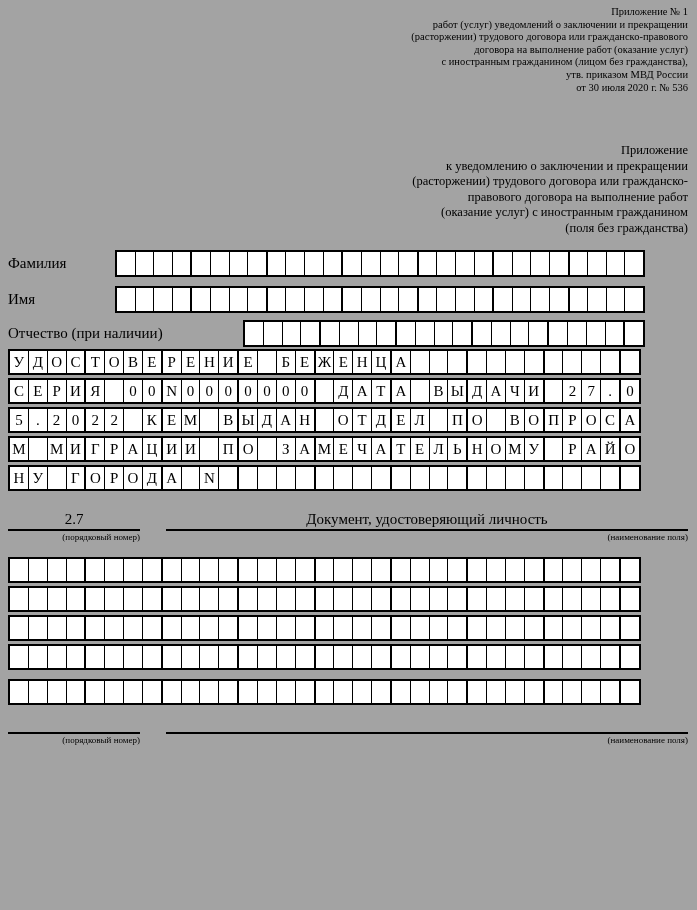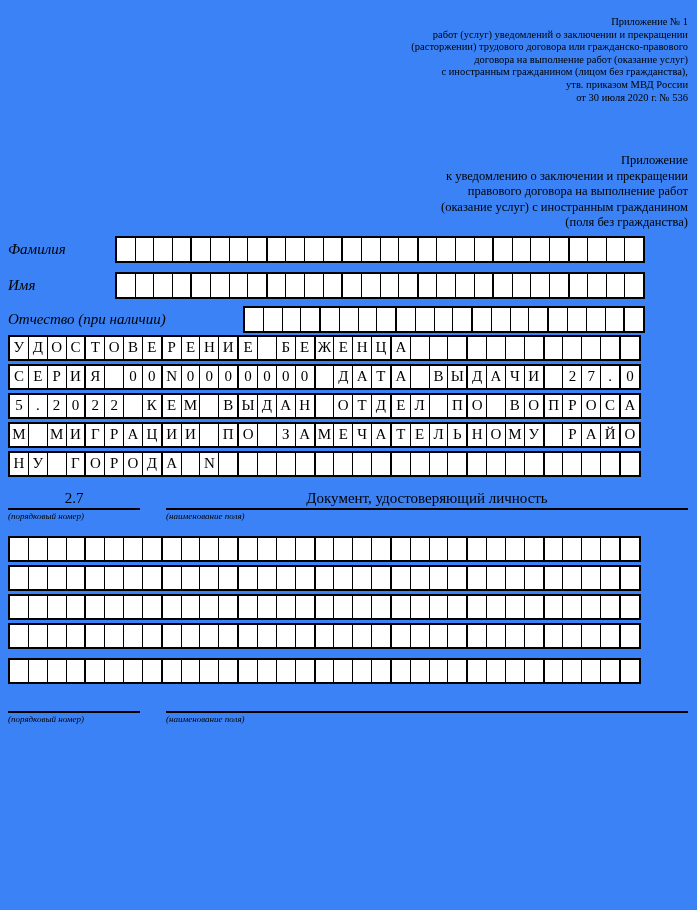--- a/index.html
+++ b/index.html
@@ -2,32 +2,32 @@
 <html><head>
 <meta charset="utf-8">
 <style>
   * { margin:0; padding:0; box-sizing:border-box; }
   html,body { background:#ffffff; }
   body {
     width:697px; height:910px;
     font-family:"Liberation Serif", serif;
     color:#000;
   }
-  .page { position:relative; width:697px; height:910px; padding:16px 8px 0 8px; overflow:hidden; background:#3b82f6; }
+  .page { position:relative; width:697px; height:910px; padding:6px 8px 0 8px; overflow:hidden; background:#a3a3a3; }
 
   
   .hdr-top { text-align:right; font-size:10.5px; line-height:12.6px; padding-right:1px; }
   .hdr-second { margin-top:49px; text-align:right; font-size:12.5px; line-height:15.5px; padding-right:1px; }
 
   
   .intro { margin-top:52px; font-size:15px; line-height:25px; width:672px; }
   .note  { margin-top:10px; font-size:15px; line-height:23px; width:672px; }
 
   
-  .fields { margin-top:5px;font-style:italic; }
+  .fields { margin-top:14px; }
   .field-row { display:flex; align-items:center; }
   .field-row.r1 { margin-top:0; }
   .field-row.r2 { margin-top:9px; }
   .field-row.r3 { margin-top:7px; }
   .field-label { font-size:15px; flex:0 0 auto; }
   .field-row.r1 .field-label, .field-row.r2 .field-label { width:107px; }
   .field-row.r3 .field-label { width:235px; }
 
   .strip { display:flex; border:2px solid #000; height:27px; background:#fff; }
   .field-row .strip { width:530px; }
@@ -40,46 +40,47 @@
   .cell:first-child { border-left:none; }
   .cell.thick { border-left-width:2px; }
 
   
   .char-grid { margin-top:2px; width:633px; }
   .grid-row { height:26px; margin-bottom:3px; width:633px; }
   #empty-grid { margin-top:14px; }
   #empty-grid .grid-row:last-child { margin-top:9px; }
 
   
-  .ref-row { margin-top:13px; display:flex; align-items:flex-end; }
+  .ref-row { margin-top:20px; display:flex; align-items:flex-end; }
   .ref-num { width:132px; }
   .ref-name { width:522px; margin-left:26px; }
   .ref-value { text-align:center; font-size:15px; line-height:17px; }
   .ref-line { border-top:2px solid #000; margin-top:1px; }
-  .ref-caption { text-align:left; font-size:9px; line-height:11px; margin-top:1px;font-style:italic; }
+  .ref-caption { text-align:right; font-size:9px; line-height:11px; margin-top:1px; }
   .ref-row.bottom { margin-top:26px; }
 </style>
 </head>
 <body>
 
 <div class="page">
 
   <div class="hdr-top">
     <div>Приложение № 1</div>
     <div>работ (услуг) уведомлений о заключении и прекращении</div>
     <div>(расторжении) трудового договора или гражданско-правового</div>
     <div>договора на выполнение работ (оказание услуг)</div>
     <div>с иностранным гражданином (лицом без гражданства),</div>
     <div>утв. приказом МВД России</div>
     <div>от 30 июля 2020 г. № 536</div>
   </div>
 
   <div class="hdr-second">
     <div>Приложение</div>
     <div>к уведомлению о заключении и прекращении</div>
+    <div>(расторжении) трудового договора или гражданско-</div>
     <div>правового договора на выполнение работ</div>
     <div>(оказание услуг) с иностранным гражданином</div>
     <div>(поля без гражданства)</div>
   </div>
 
 
   <div class="fields">
     <div class="field-row r1">
       <span class="field-label">Фамилия</span>
       <div class="strip">

